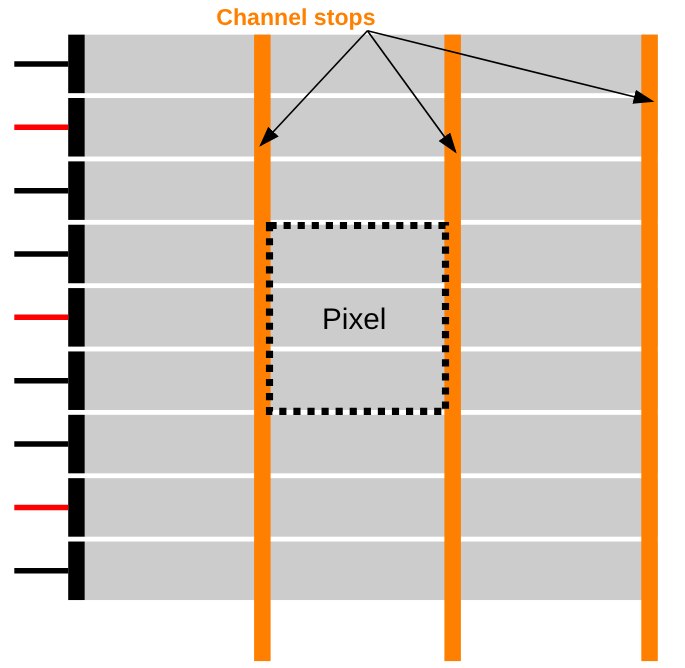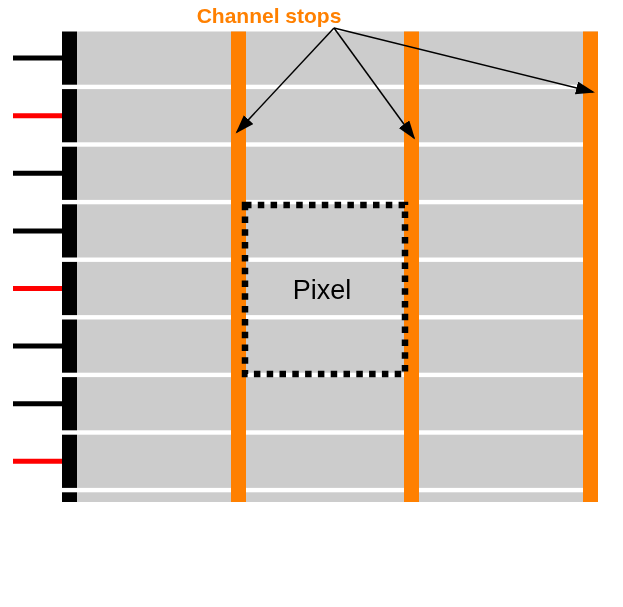--- a/index.html
+++ b/index.html
@@ -3,21 +3,21 @@
 <meta charset="utf-8">
 <style>
   html, body {
     margin: 0;
     padding: 0;
     background: #ffffff;
   }
   .canvas {
     position: relative;
     width: 623px;
-    height: 502px;
+    height: 607px;
     background: #ffffff;
     overflow: hidden;
     font-family: "Liberation Sans", sans-serif;
   }
   svg { display: block; }
   .title-text {
     font-family: "Liberation Sans", sans-serif;
     font-size: 21px;
     font-weight: bold;
   }

